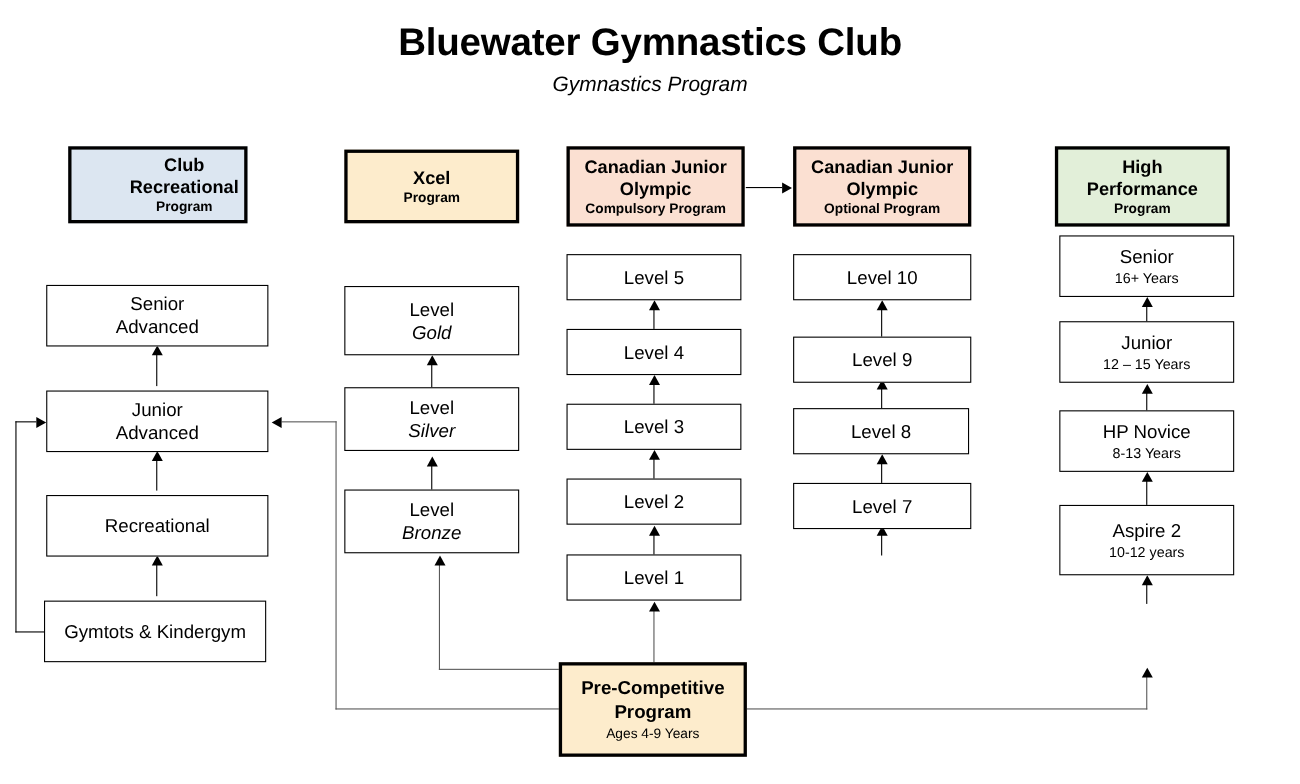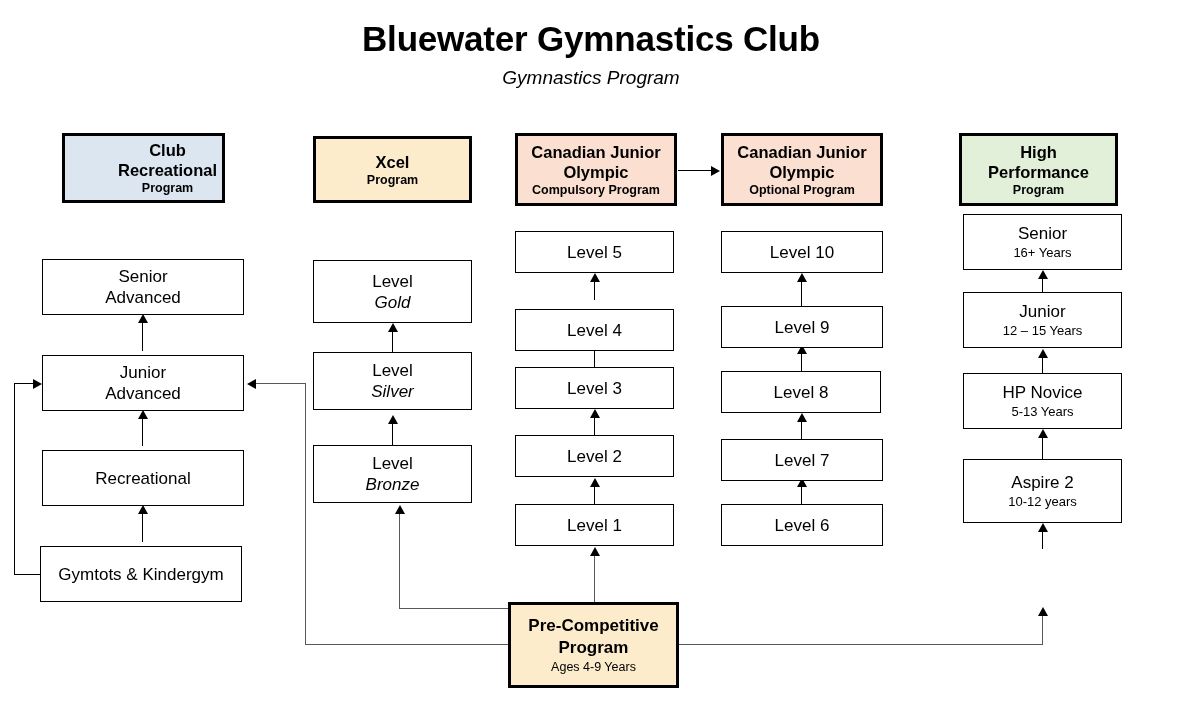--- a/index.html
+++ b/index.html
@@ -227,21 +227,21 @@
 
   <div class="conn v" style="left:392px; top:329px; height:24px;"></div>
   <div class="arrow up" style="left:388px; top:323px;"></div>
 
   <div class="conn v" style="left:392px; top:421px; height:25px;"></div>
   <div class="arrow up" style="left:388px; top:415px;"></div>
 
   <div class="box" style="left:515px; top:231px; width:159px; height:42px;">
     <div class="l1">Level 5</div>
   </div>
-  <div class="box" style="left:515px; top:309px; width:159px; height:42px;">
+  <div class="box" style="left:515px; top:299px; width:159px; height:42px;">
     <div class="l1">Level 4</div>
   </div>
   <div class="box" style="left:515px; top:367px; width:159px; height:42px;">
     <div class="l1">Level 3</div>
   </div>
   <div class="box" style="left:515px; top:435px; width:159px; height:42px;">
     <div class="l1">Level 2</div>
   </div>
   <div class="box" style="left:515px; top:504px; width:159px; height:42px;">
     <div class="l1">Level 1</div>
@@ -261,23 +261,20 @@
   </div>
   <div class="box" style="left:721px; top:306px; width:162px; height:42px;">
     <div class="l1">Level 9</div>
   </div>
   <div class="box" style="left:721px; top:371px; width:160px; height:42px;">
     <div class="l1">Level 8</div>
   </div>
   <div class="box" style="left:721px; top:439px; width:162px; height:42px;">
     <div class="l1">Level 7</div>
   </div>
-  <div class="box" style="left:721px; top:504px; width:162px; height:42px;">
-    <div class="l1">Level 6</div>
-  </div>
 
   <div class="conn v" style="left:801px; top:279px; height:28px;"></div>
   <div class="arrow up" style="left:797px; top:273px;"></div>
   <div class="conn v" style="left:801px; top:351px; height:21px;"></div>
   <div class="arrow up" style="left:797px; top:345px;"></div>
   <div class="conn v" style="left:801px; top:419px; height:21px;"></div>
   <div class="arrow up" style="left:797px; top:413px;"></div>
   <div class="conn v" style="left:801px; top:484px; height:21px;"></div>
   <div class="arrow up" style="left:797px; top:478px;"></div>
 
@@ -287,21 +284,21 @@
   <div class="box" style="left:963px; top:214px; width:159px; height:56px;">
     <div class="l1">Senior</div>
     <div class="sub">16+ Years</div>
   </div>
   <div class="box" style="left:963px; top:292px; width:159px; height:56px;">
     <div class="l1">Junior</div>
     <div class="sub">12 – 15 Years</div>
   </div>
   <div class="box" style="left:963px; top:373px; width:159px; height:56px;">
     <div class="l1">HP Novice</div>
-    <div class="sub">5-13 Years</div>
+    <div class="sub">8-13 Years</div>
   </div>
   <div class="box" style="left:963px; top:459px; width:159px; height:64px;">
     <div class="l1">Aspire 2</div>
     <div class="sub">10-12 years</div>
   </div>
 
   <div class="conn v" style="left:1042px; top:276px; height:17px;"></div>
   <div class="arrow up" style="left:1038px; top:270px;"></div>
   <div class="conn v" style="left:1042px; top:355px; height:19px;"></div>
   <div class="arrow up" style="left:1038px; top:349px;"></div>

